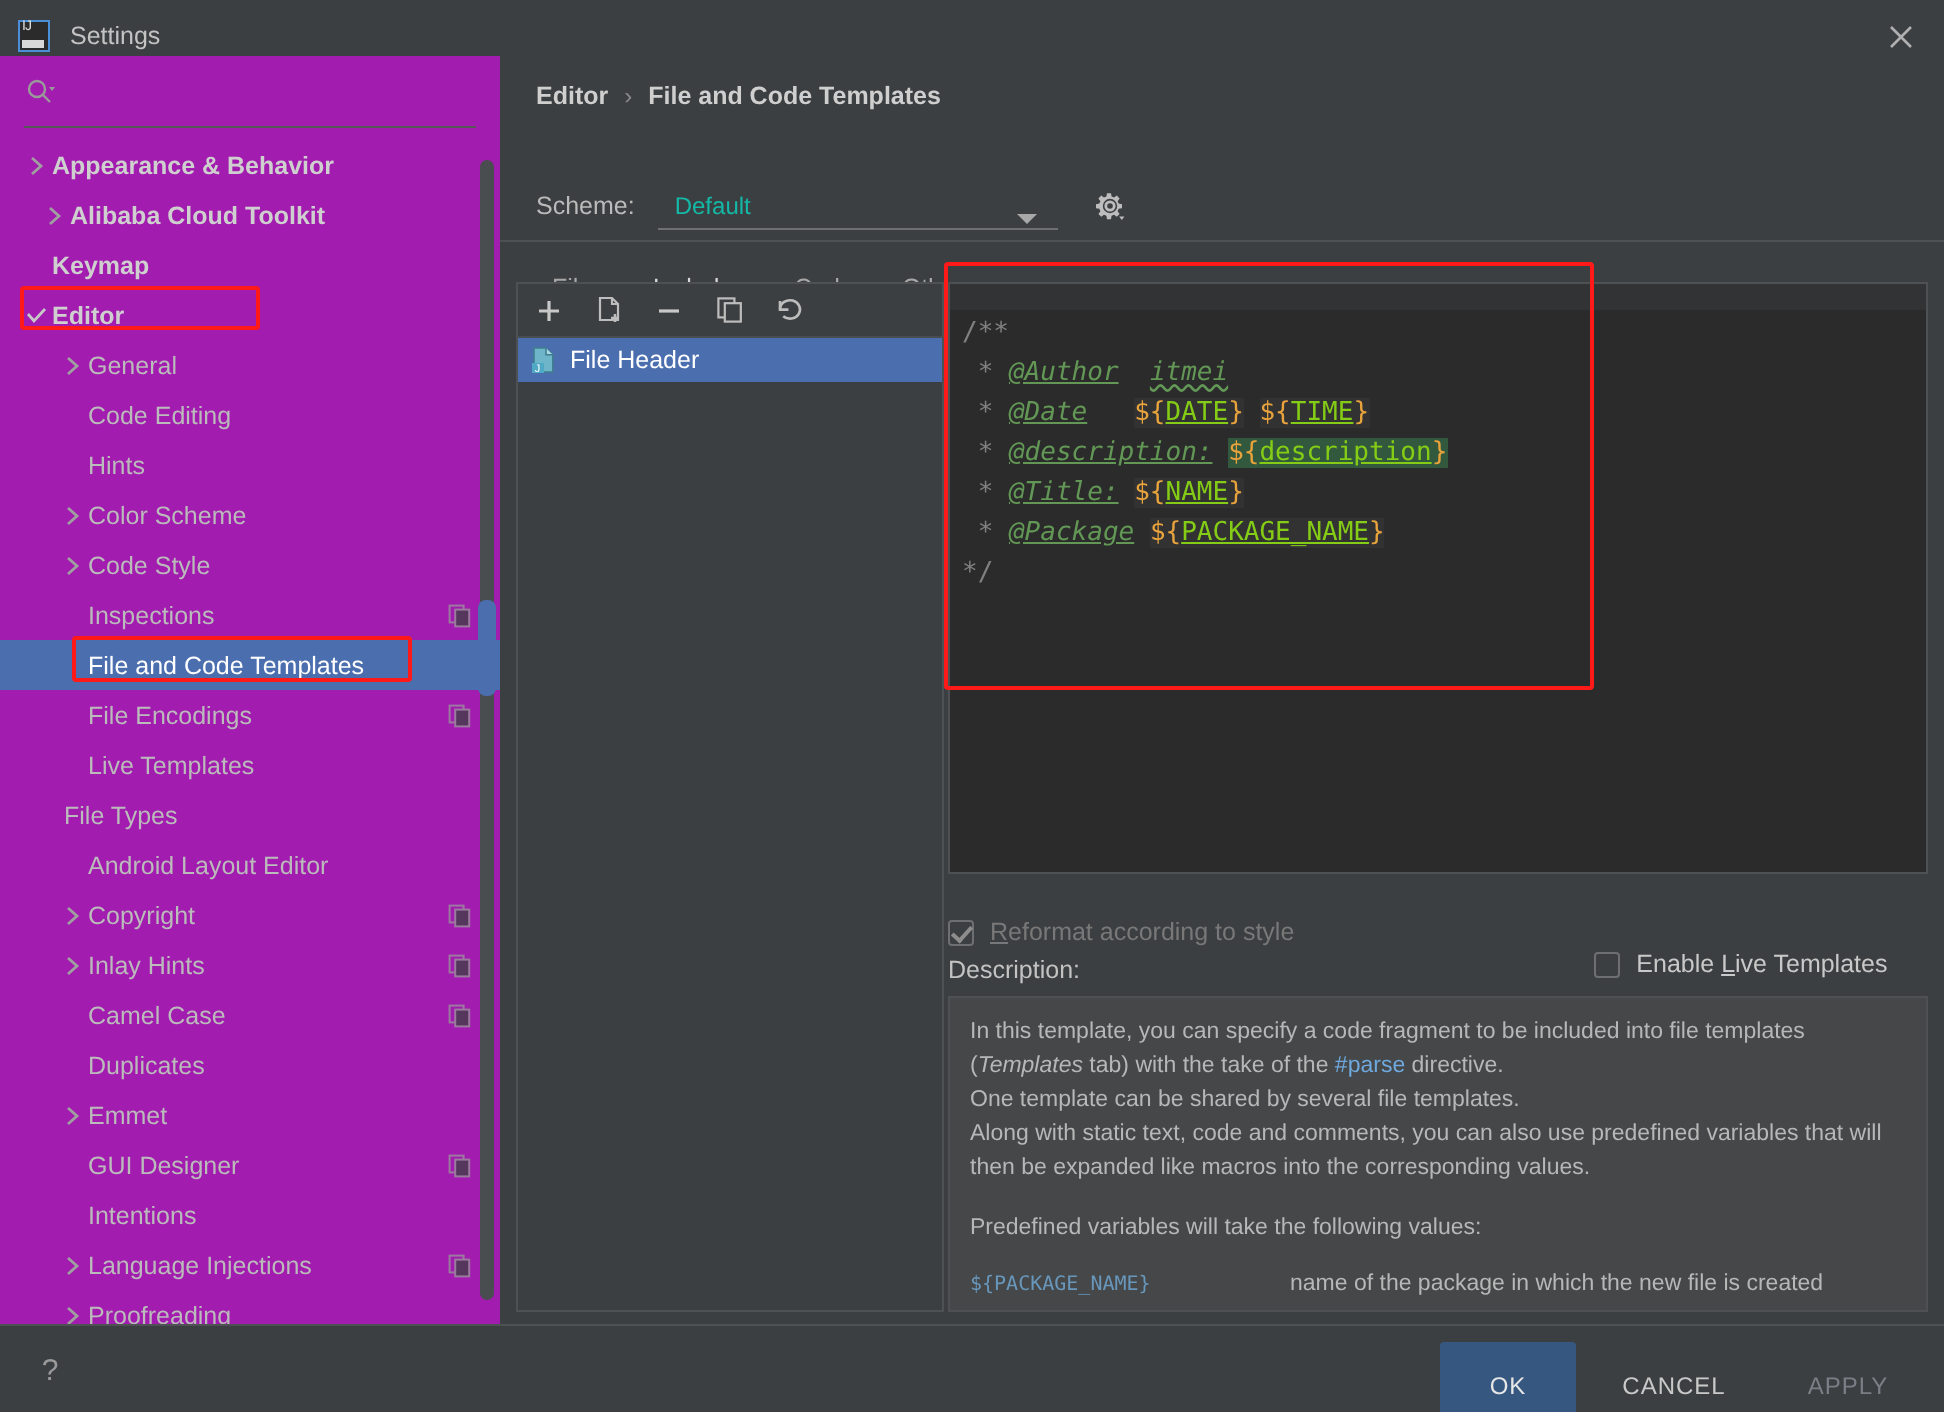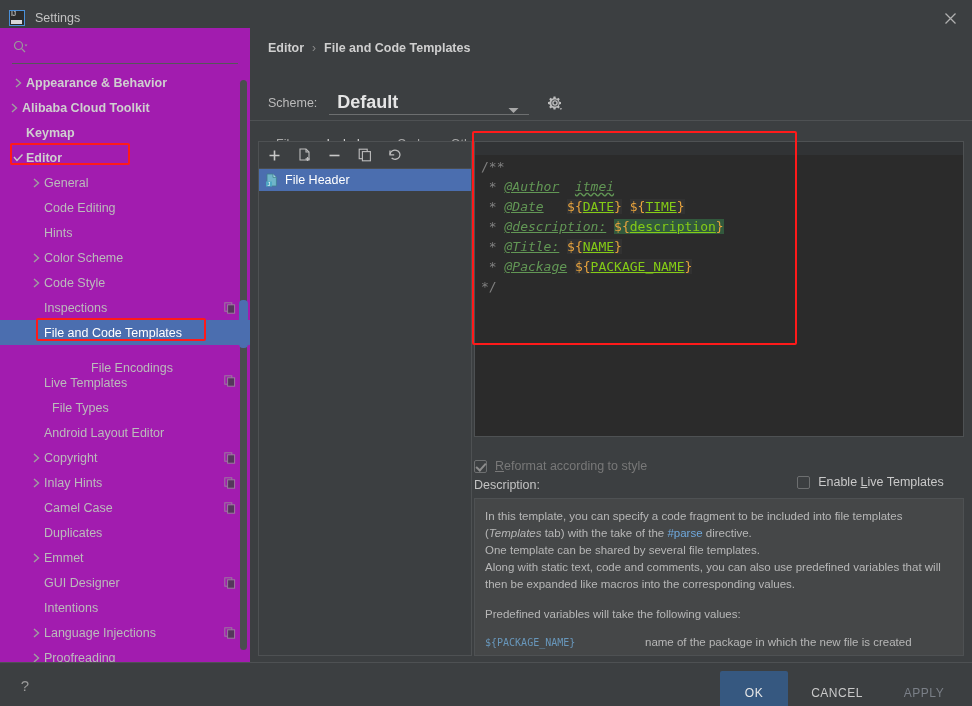--- a/index.html
+++ b/index.html
@@ -145,21 +145,21 @@
   .scheme-label { font-size: 12.5px; color: #bbbbbb; }
   .combo {
     position: relative;
     margin-left: 12px;
     width: 200px; height: 24px;
     border-bottom: 1px solid #6d6f70;
     display: flex; align-items: center;
     cursor: pointer;
   }
   .combo-value {
-    font-size: 18px; font-weight: bold; color: #e5e5e5;
+    font-size: 12px; font-weight: normal; color: #14b8a6;
     margin-left: 8px;
   }
   .combo-arrow {
     position: absolute; right: 10px; top: 9px;
   }
   .gear-btn {
     margin-left: 16px; width: 20px; height: 20px;
     display: flex; align-items: center; justify-content: center;
     cursor: pointer;
   }
@@ -377,21 +377,21 @@
 
     <div class="tree" id="tree">
         <div class="tree-item top" style="padding-left: 10px;">
           <span class="arrow">
             <svg width="9" height="10" viewBox="0 0 9 10">
               <path d="M2 1 L6.5 5 L2 9" fill="none" stroke="#a0a0a0" stroke-width="1.4"></path>
             </svg>
           </span>
           <span class="tree-label">Appearance &amp; Behavior</span>
         </div>
-        <div class="tree-item top" style="padding-left: 6px;">
+        <div class="tree-item top" style="padding-left: 19px;">
           <span class="arrow">
             <svg width="9" height="10" viewBox="0 0 9 10">
               <path d="M2 1 L6.5 5 L2 9" fill="none" stroke="#a0a0a0" stroke-width="1.4"></path>
             </svg>
           </span>
           <span class="tree-label">Alibaba Cloud Toolkit</span>
         </div>
         <div class="tree-item top" style="padding-left: 10px;">
           <span class="arrow"></span>
           <span class="tree-label">Keymap</span>
@@ -443,35 +443,35 @@
             <svg width="12" height="12" viewBox="0 0 12 12">
               <rect x="0.8" y="0.8" width="7" height="8.4" fill="none" stroke="#9a9a9a" stroke-width="1"></rect>
               <rect x="3.6" y="2.8" width="7" height="8.4" fill="#3c3f41" stroke="#9a9a9a" stroke-width="1"></rect>
             </svg>
           </span>
         </div>
         <div class="tree-item selected" style="padding-left: 28px;">
           <span class="arrow"></span>
           <span class="tree-label">File and Code Templates</span>
         </div>
-        <div class="tree-item" style="padding-left: 28px; flex-direction: column;">
+        <div class="tree-item" style="padding-left: 28px;">
           <span class="arrow"></span>
           <span class="tree-label">File Encodings</span>
           <span class="copy-badge">
             <svg width="12" height="12" viewBox="0 0 12 12">
               <rect x="0.8" y="0.8" width="7" height="8.4" fill="none" stroke="#9a9a9a" stroke-width="1"></rect>
               <rect x="3.6" y="2.8" width="7" height="8.4" fill="#3c3f41" stroke="#9a9a9a" stroke-width="1"></rect>
             </svg>
           </span>
         </div>
         <div class="tree-item" style="padding-left: 28px;">
           <span class="arrow"></span>
           <span class="tree-label">Live Templates</span>
         </div>
-        <div class="tree-item" style="padding-left: 36px;">
+        <div class="tree-item" style="padding-left: 16px;">
           <span class="arrow"></span>
           <span class="tree-label">File Types</span>
         </div>
         <div class="tree-item" style="padding-left: 28px;">
           <span class="arrow"></span>
           <span class="tree-label">Android Layout Editor</span>
         </div>
         <div class="tree-item" style="padding-left: 28px;">
           <span class="arrow">
             <svg width="9" height="10" viewBox="0 0 9 10">

